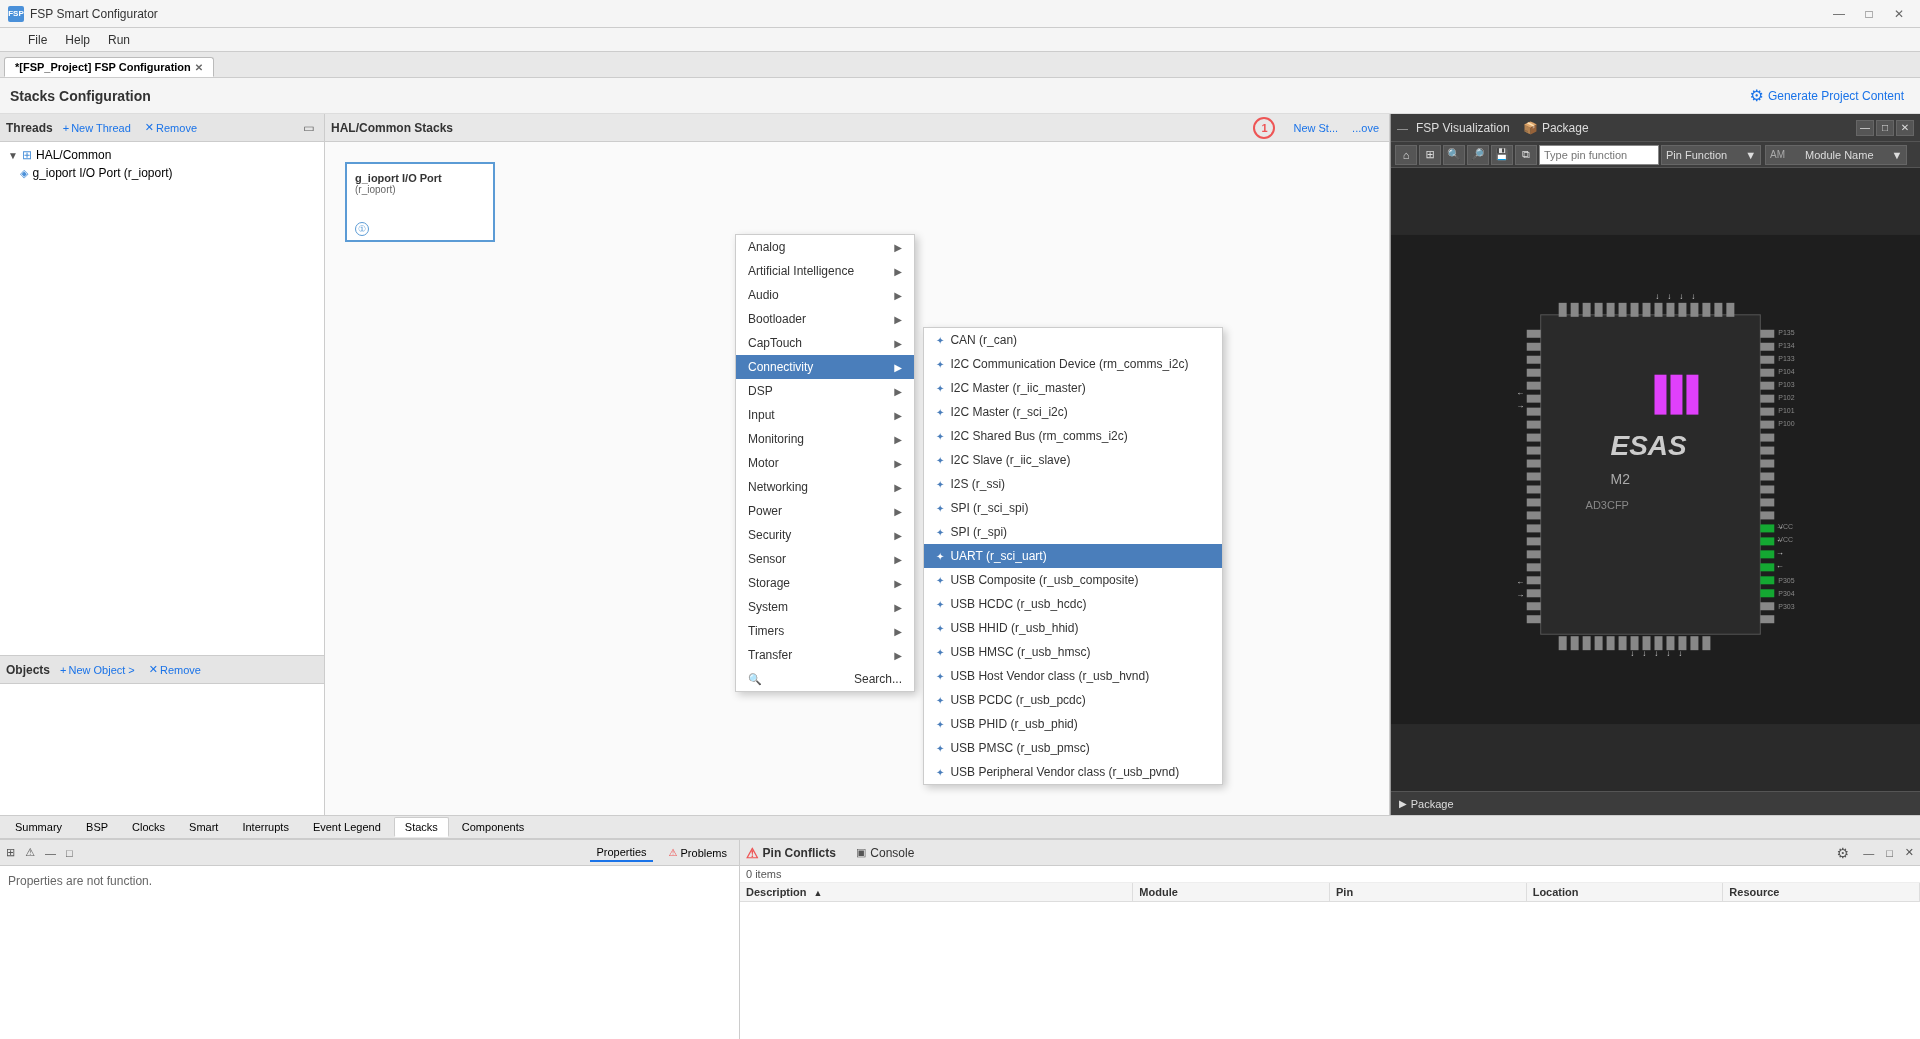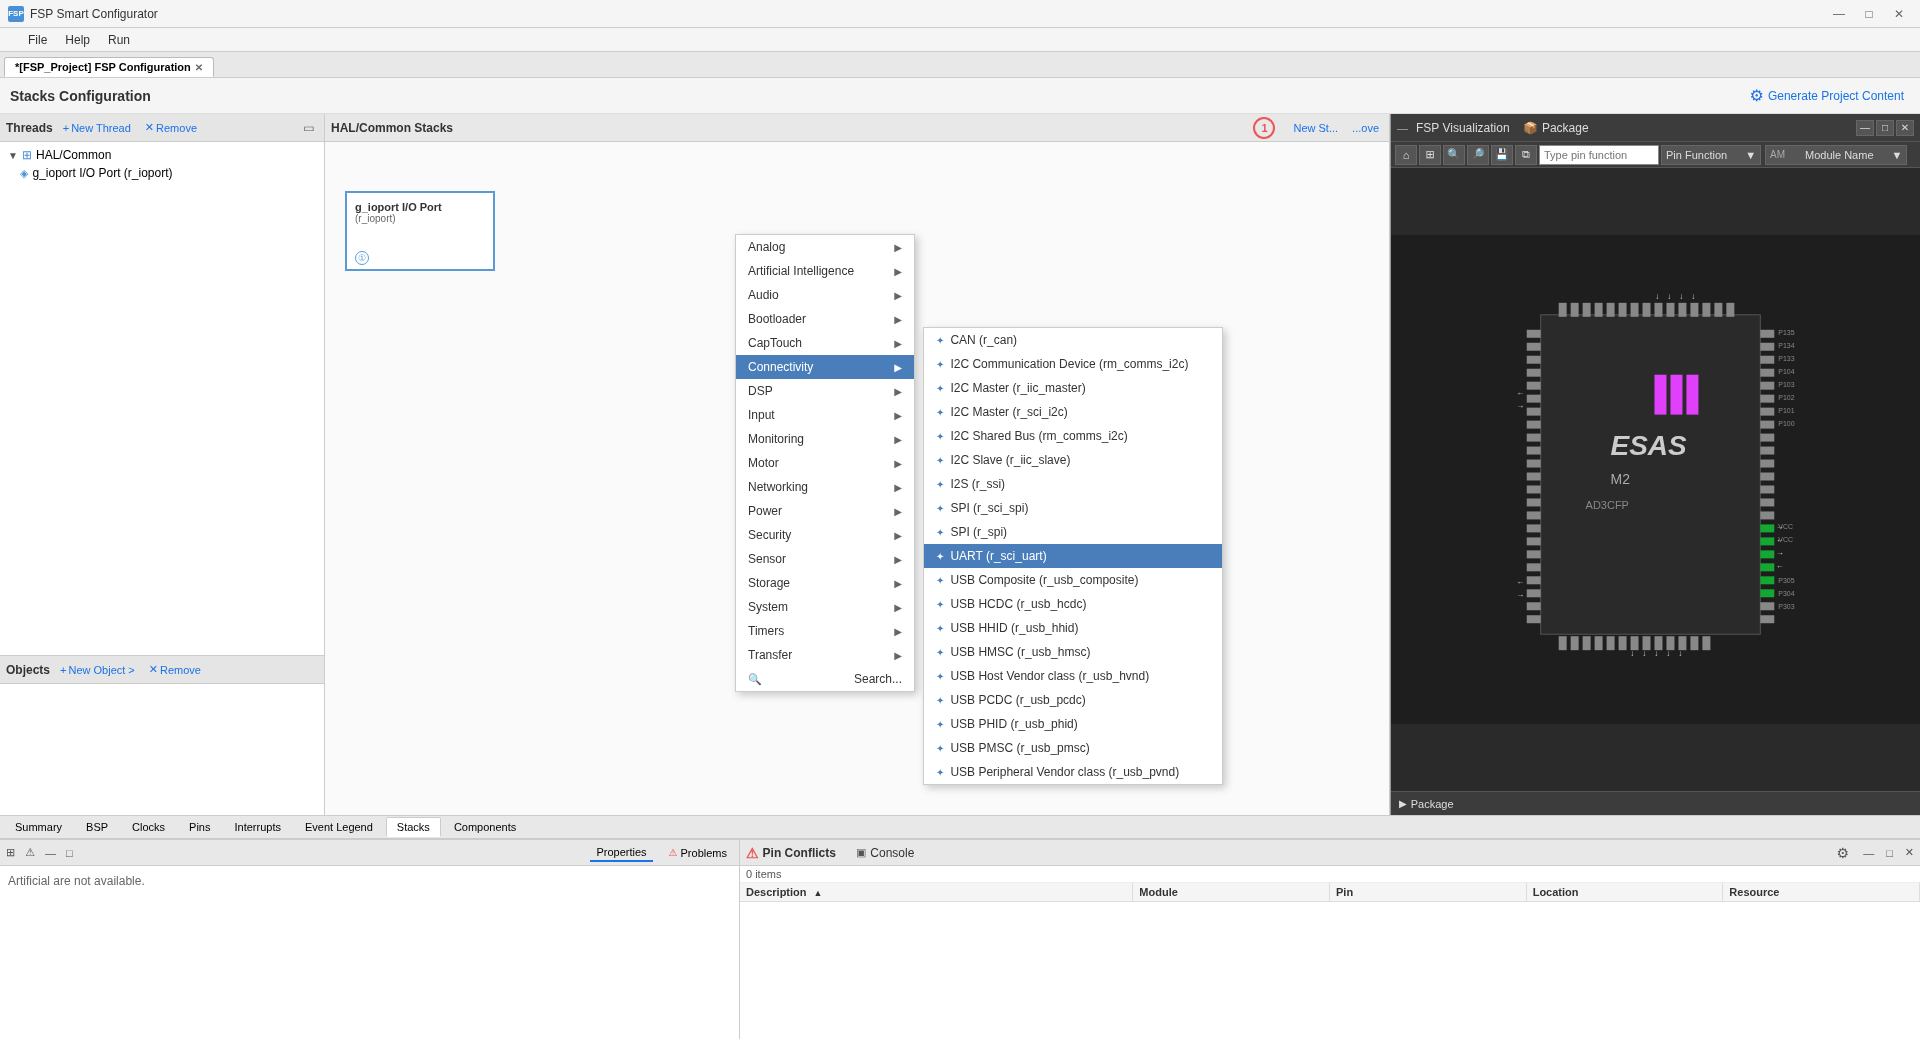--- a/index.html
+++ b/index.html
@@ -552,21 +552,21 @@
         <span class="panel-btn">
           <span>New St...</span>
         </span>
         <span class="panel-btn">
           <span>...ove</span>
         </span>
       </div>
 
       <div class="hal-content">
         
-        <div style="position:relative;display:inline-block;margin-top:29px;">
+        <div style="position:relative;display:inline-block;">
           <div class="stack-block">
             <div class="stack-block-title">g_ioport I/O Port</div>
             <div class="stack-block-sub">(r_ioport)</div>
             <div class="stack-block-indicator">①</div>
           </div>
         </div>
 
         
         <div style="position:absolute;left:680px;top:220px;">
           <span style="display:inline-flex;align-items:center;justify-content:center;width:28px;height:28px;border-radius:50%;border:2.5px solid #e55;color:#e55;font-size:14px;font-weight:bold;">2</span>
@@ -918,21 +918,21 @@
         <span style="margin-left:4px;">Package</span>
       </div>
     </div>
 
   </div>
 
   <div class="bottom-tab-bar">
     <span class="bottom-tab">Summary</span>
     <span class="bottom-tab">BSP</span>
     <span class="bottom-tab">Clocks</span>
-    <span class="bottom-tab">Pins</span>
+    <span class="bottom-tab">Smart</span>
     <span class="bottom-tab">Interrupts</span>
     <span class="bottom-tab">Event Legend</span>
     <span class="bottom-tab active">Stacks</span>
     <span class="bottom-tab">Components</span>
   </div>
 
   <div class="bottom-area">
 
     <div class="bottom-left">
       <div class="bottom-left-header">
@@ -944,21 +944,21 @@
         <div class="spacer"></div>
         <span class="bottom-tab-sm active">
           <span>Properties</span>
         </span>
         <span class="bottom-tab-sm">
           <span style="color:#e55;font-size:10px;">⚠</span>
           <span>Problems</span>
         </span>
       </div>
       <div class="bottom-content">
-        <span>Artificial are not available.</span>
+        <span>Properties are not function.</span>
       </div>
     </div>
 
     <div class="bottom-right">
       <div class="bottom-right-header">
         <span class="br-panel-title">
           <span style="color:#e55;font-size:14px;">⚠</span>
           <span>Pin Conflicts</span>
         </span>
         <span class="br-panel-title" style="margin-left:10px;font-weight:normal;">

